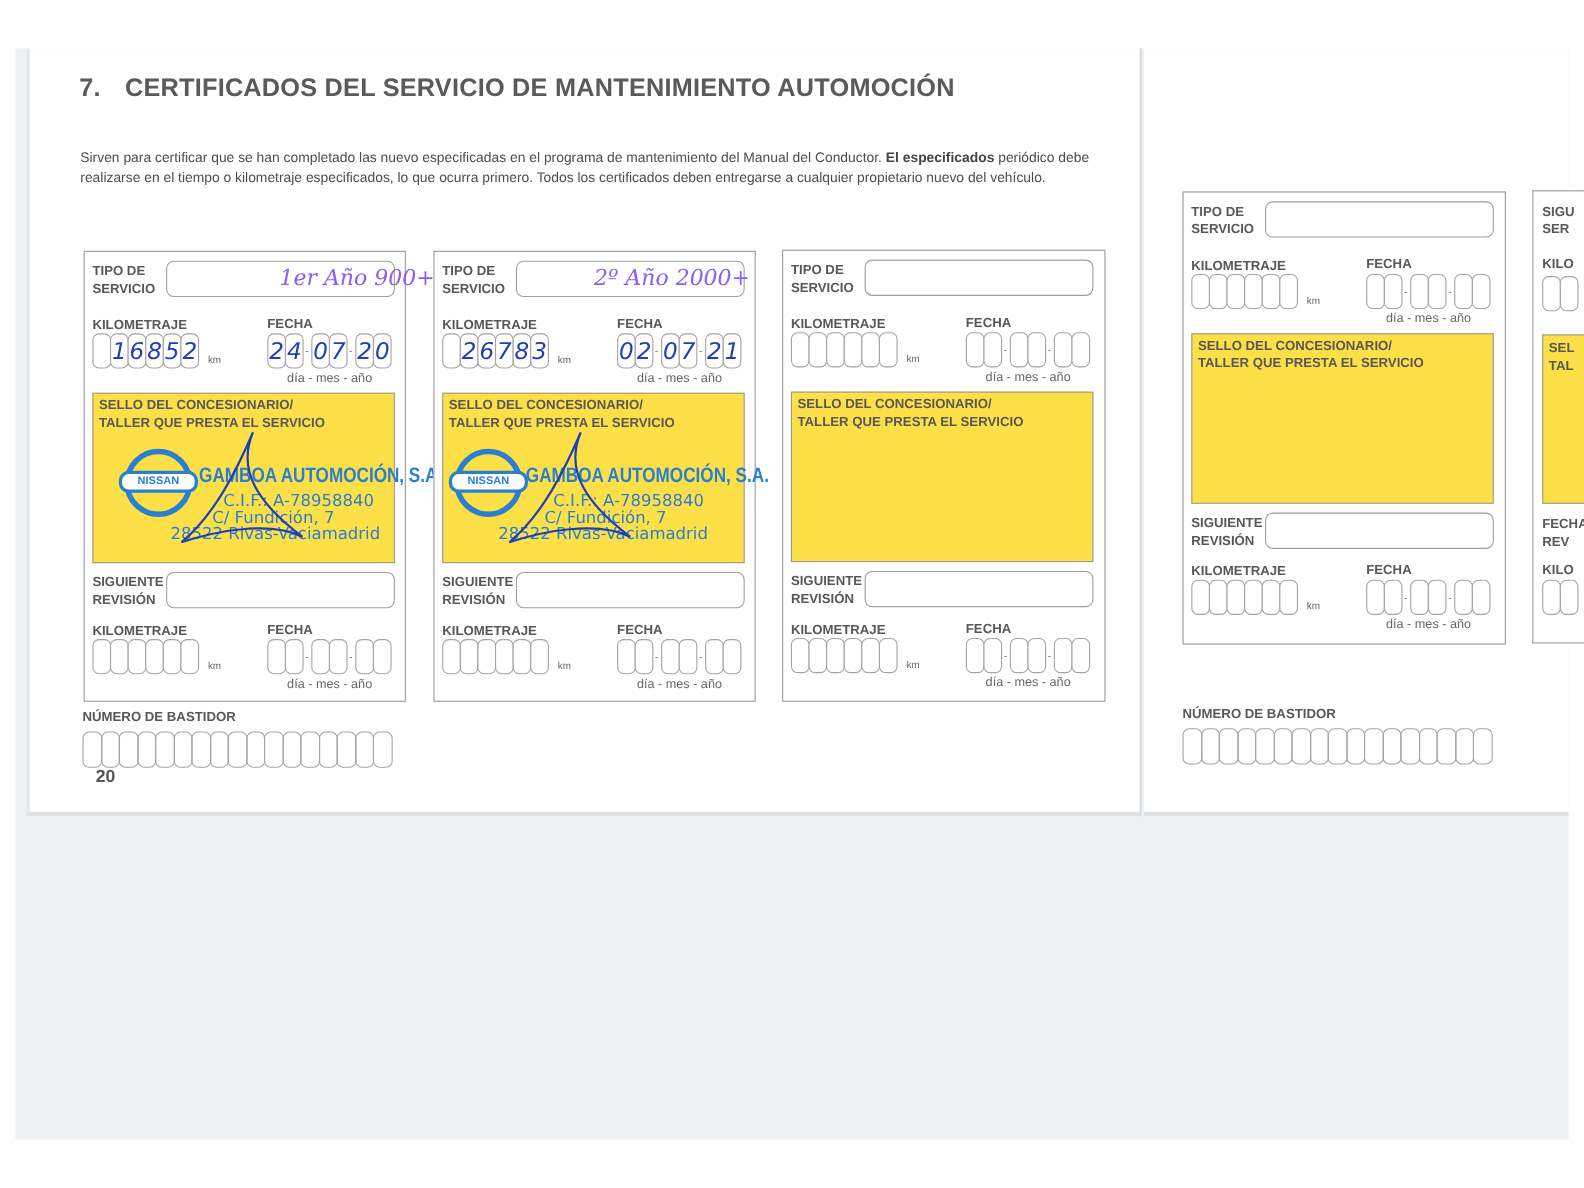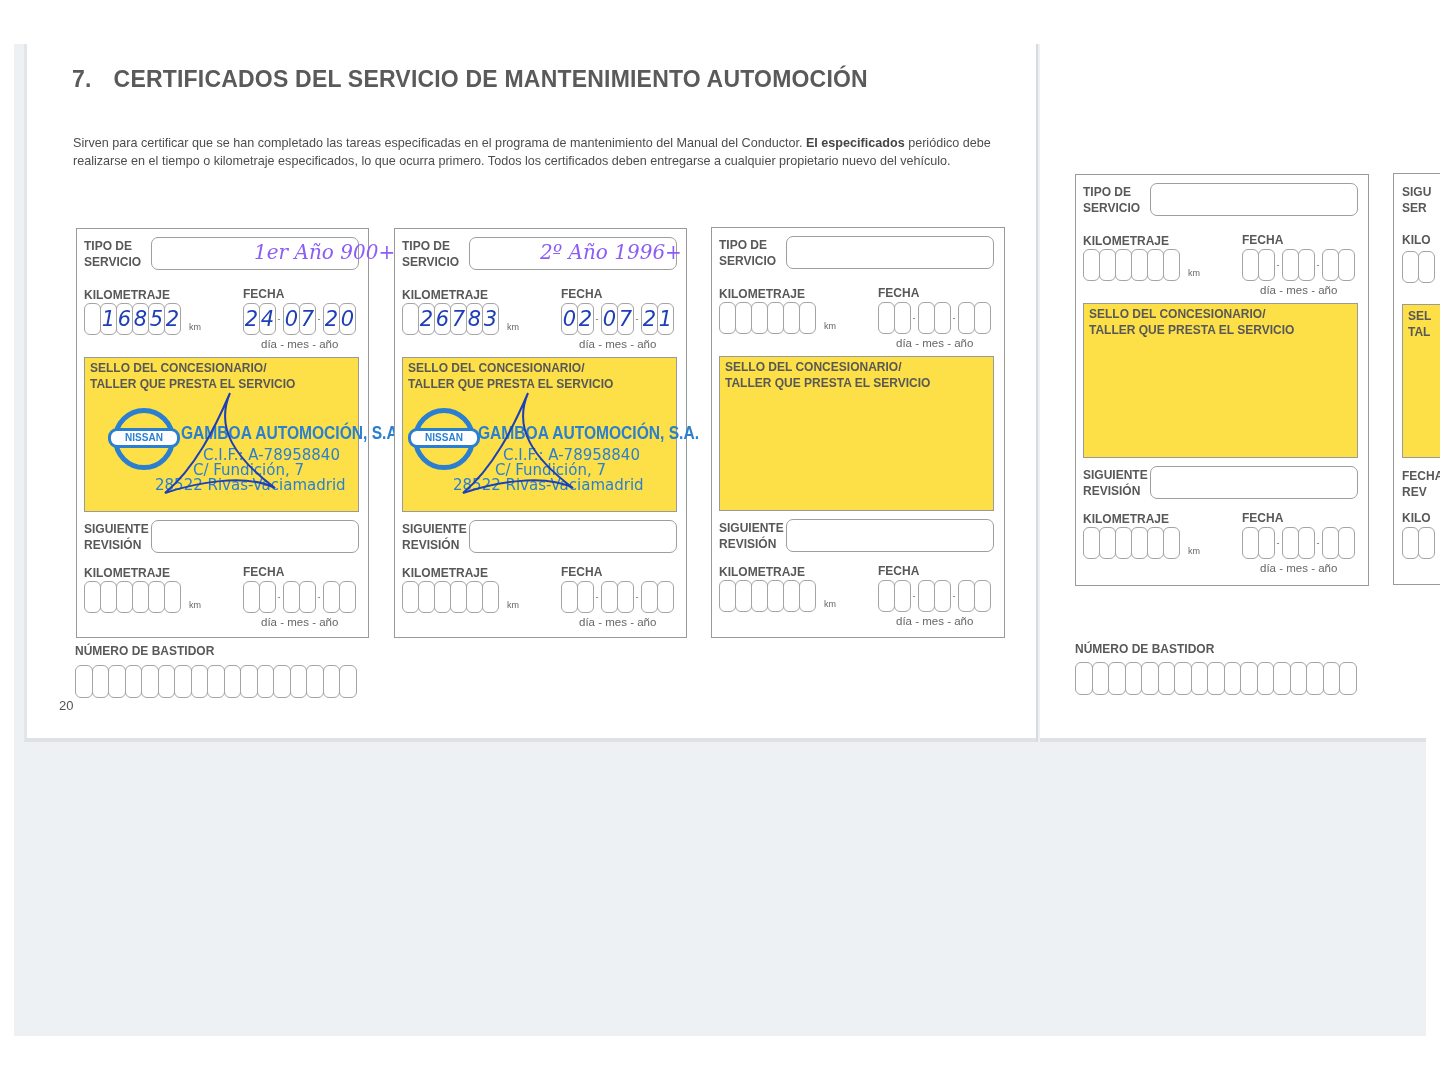--- a/index.html
+++ b/index.html
@@ -35,35 +35,35 @@
   .stamp-logo { position: absolute; width: 62px; height: 62px; border: 5px solid #2a7fd1; border-radius: 50%; }
   .stamp-logo .bar { position: absolute; left: -10px; top: 15px; width: 72px; height: 20px; border: 3px solid #2a7fd1; border-radius: 9px;
                      background: #fff; font-size: 10px; font-weight: bold; color: #2a7fd1; text-align: center; line-height: 14px; }
   .stamp-name { position: absolute; color: #2a7fd1; font-weight: bold; font-size: 19px; font-family: "Liberation Sans", sans-serif;
                 transform: scaleX(0.82); transform-origin: left; white-space: nowrap; }
   .stamp-line { position: absolute; color: #2a7fd1; font-size: 15px; white-space: nowrap; font-family: "DejaVu Sans", sans-serif; }
 
   .vin-title { position: absolute; font-size: 12px; font-weight: bold; color: #585858; }
   .vin { position: absolute; display: flex; }
   .vin .b { width: 17.5px; height: 33px; border: 1.2px solid #a4a4a4; border-radius: 6px; margin-right: -1px; }
-  .pgnum { position: absolute; left: 59px; top: 698px; font-size: 13px; font-weight: normal; color: #555; }
+  .pgnum { position: absolute; left: 87px; top: 698px; font-size: 16px; font-weight: bold; color: #555; }
 </style>
 </head>
 <body>
 
 <div class="scan-bg"></div>
 <div class="page-left"></div>
 <div class="page-right"></div>
 <div class="gutter"></div>
 
 <div class="h1">
   <span class="num">7.</span><span>CERTIFICADOS DEL SERVICIO DE MANTENIMIENTO AUTOMOCIÓN</span>
 </div>
 
-<p class="intro"><span>Sirven para certificar que se han completado las tareas especificadas en el programa de mantenimiento del Manual del Conductor. </span><b>El especificados</b><span> periódico debe realizarse en el tiempo o kilometraje especificados, lo que ocurra primero. Todos los certificados deben entregarse a cualquier propietario nuevo del vehículo.</span></p>
+<p class="intro"><span>Sirven para certificar que se han completado las nuevo especificadas en el programa de mantenimiento del Manual del Conductor. </span><b>El especificados</b><span> periódico debe realizarse en el tiempo o kilometraje especificados, lo que ocurra primero. Todos los certificados deben entregarse a cualquier propietario nuevo del vehículo.</span></p>
 
 <div id="cards">
     <div class="card" style="left: 76px; top: 228px; width: 293px; height: 410px;">
     <div class="lbl" style="left:7px;top:9px;"><span>TIPO DE</span><br><span>SERVICIO</span></div>
     <div class="pill" style="left:74px;top:8px;width:208px;height:33px;"></div>
     <div class="hand" style="left:140px;top:11px;">1er Año 900+.</div>
     <div class="lbl" style="left:7px;top:58px;">KILOMETRAJE</div>
     <div class="lbl" style="left:166px;top:57px;">FECHA</div>
     <div class="boxes" style="left:7px;top:74px;">
         <div class="box"></div>
@@ -120,21 +120,21 @@
         <div class="box"></div>
         <span class="dash">-</span>
         <div class="box"></div>
         <div class="box"></div>
       </div>
     <div class="dma" style="left:184px;top:387px;">día - mes - año</div>
   </div>
     <div class="card" style="left: 394px; top: 228px; width: 293px; height: 410px;">
     <div class="lbl" style="left:7px;top:9px;"><span>TIPO DE</span><br><span>SERVICIO</span></div>
     <div class="pill" style="left:74px;top:8px;width:208px;height:33px;"></div>
-    <div class="hand" style="left:108px;top:11px;">2º Año 1996+</div>
+    <div class="hand" style="left:108px;top:11px;">2º Año 2000+</div>
     <div class="lbl" style="left:7px;top:58px;">KILOMETRAJE</div>
     <div class="lbl" style="left:166px;top:57px;">FECHA</div>
     <div class="boxes" style="left:7px;top:74px;">
         <div class="box"></div>
         <div class="box">2</div>
         <div class="box">6</div>
         <div class="box">7</div>
         <div class="box">8</div>
         <div class="box">3</div>
       </div>

